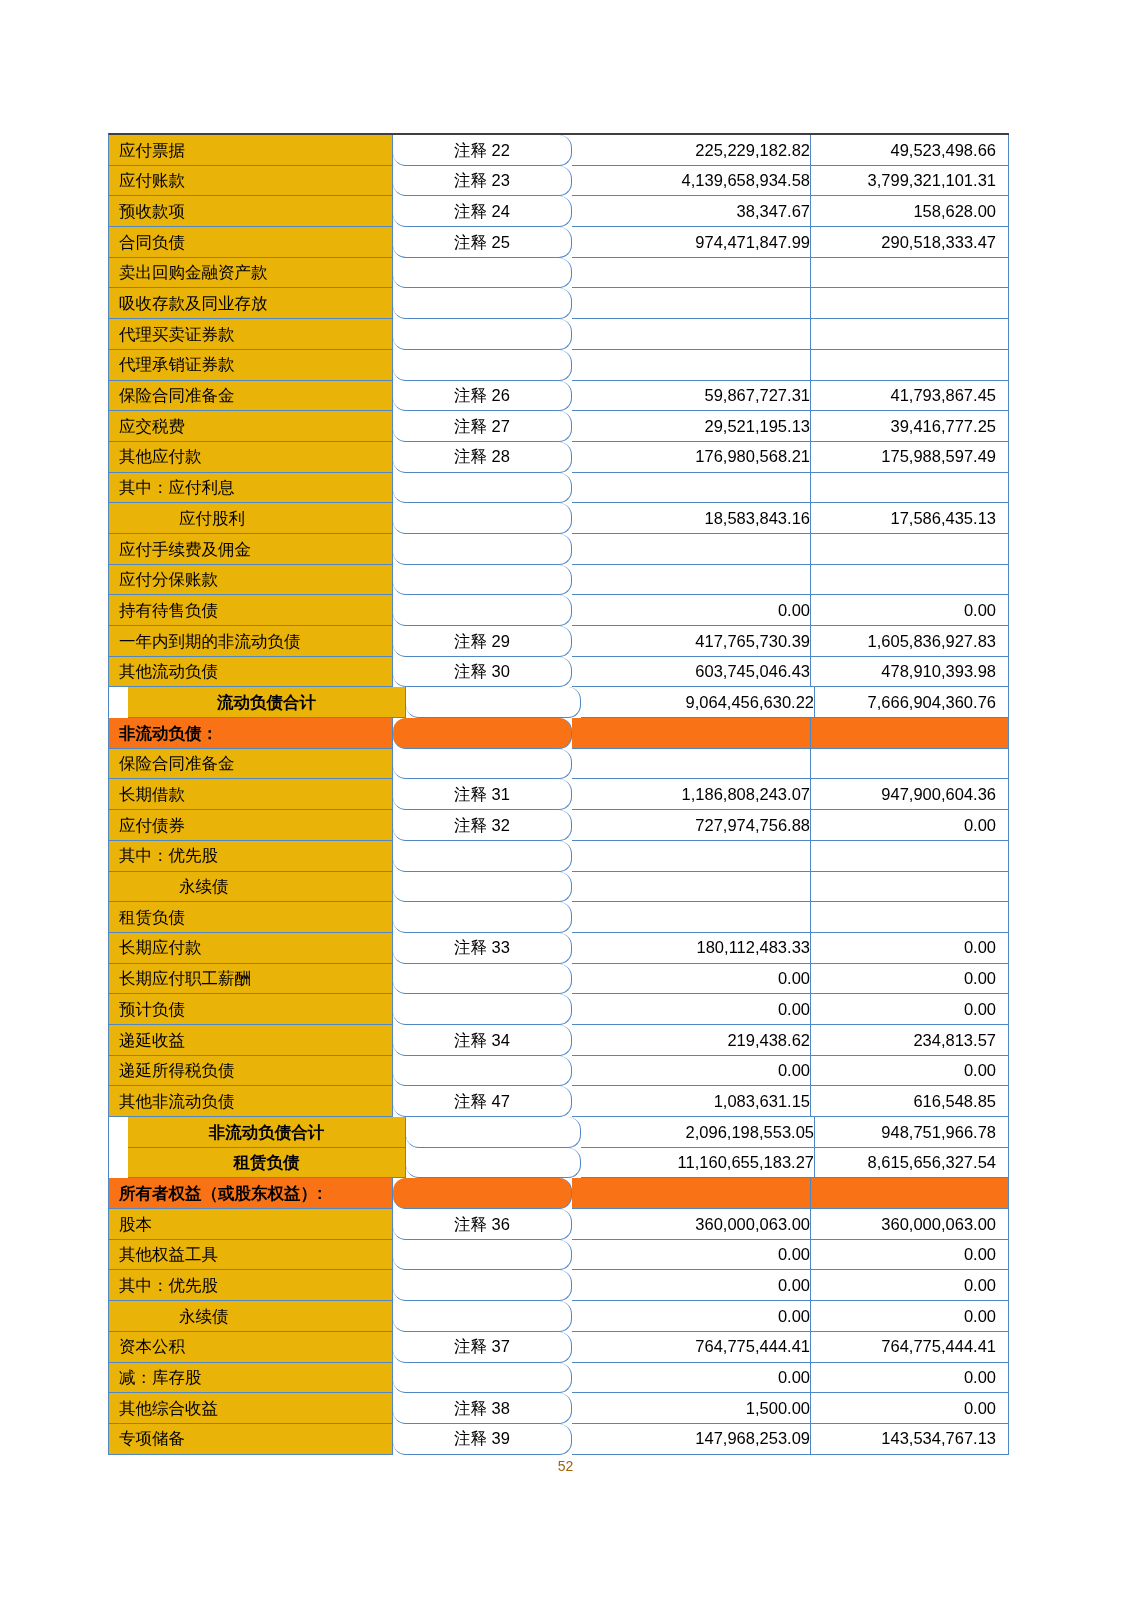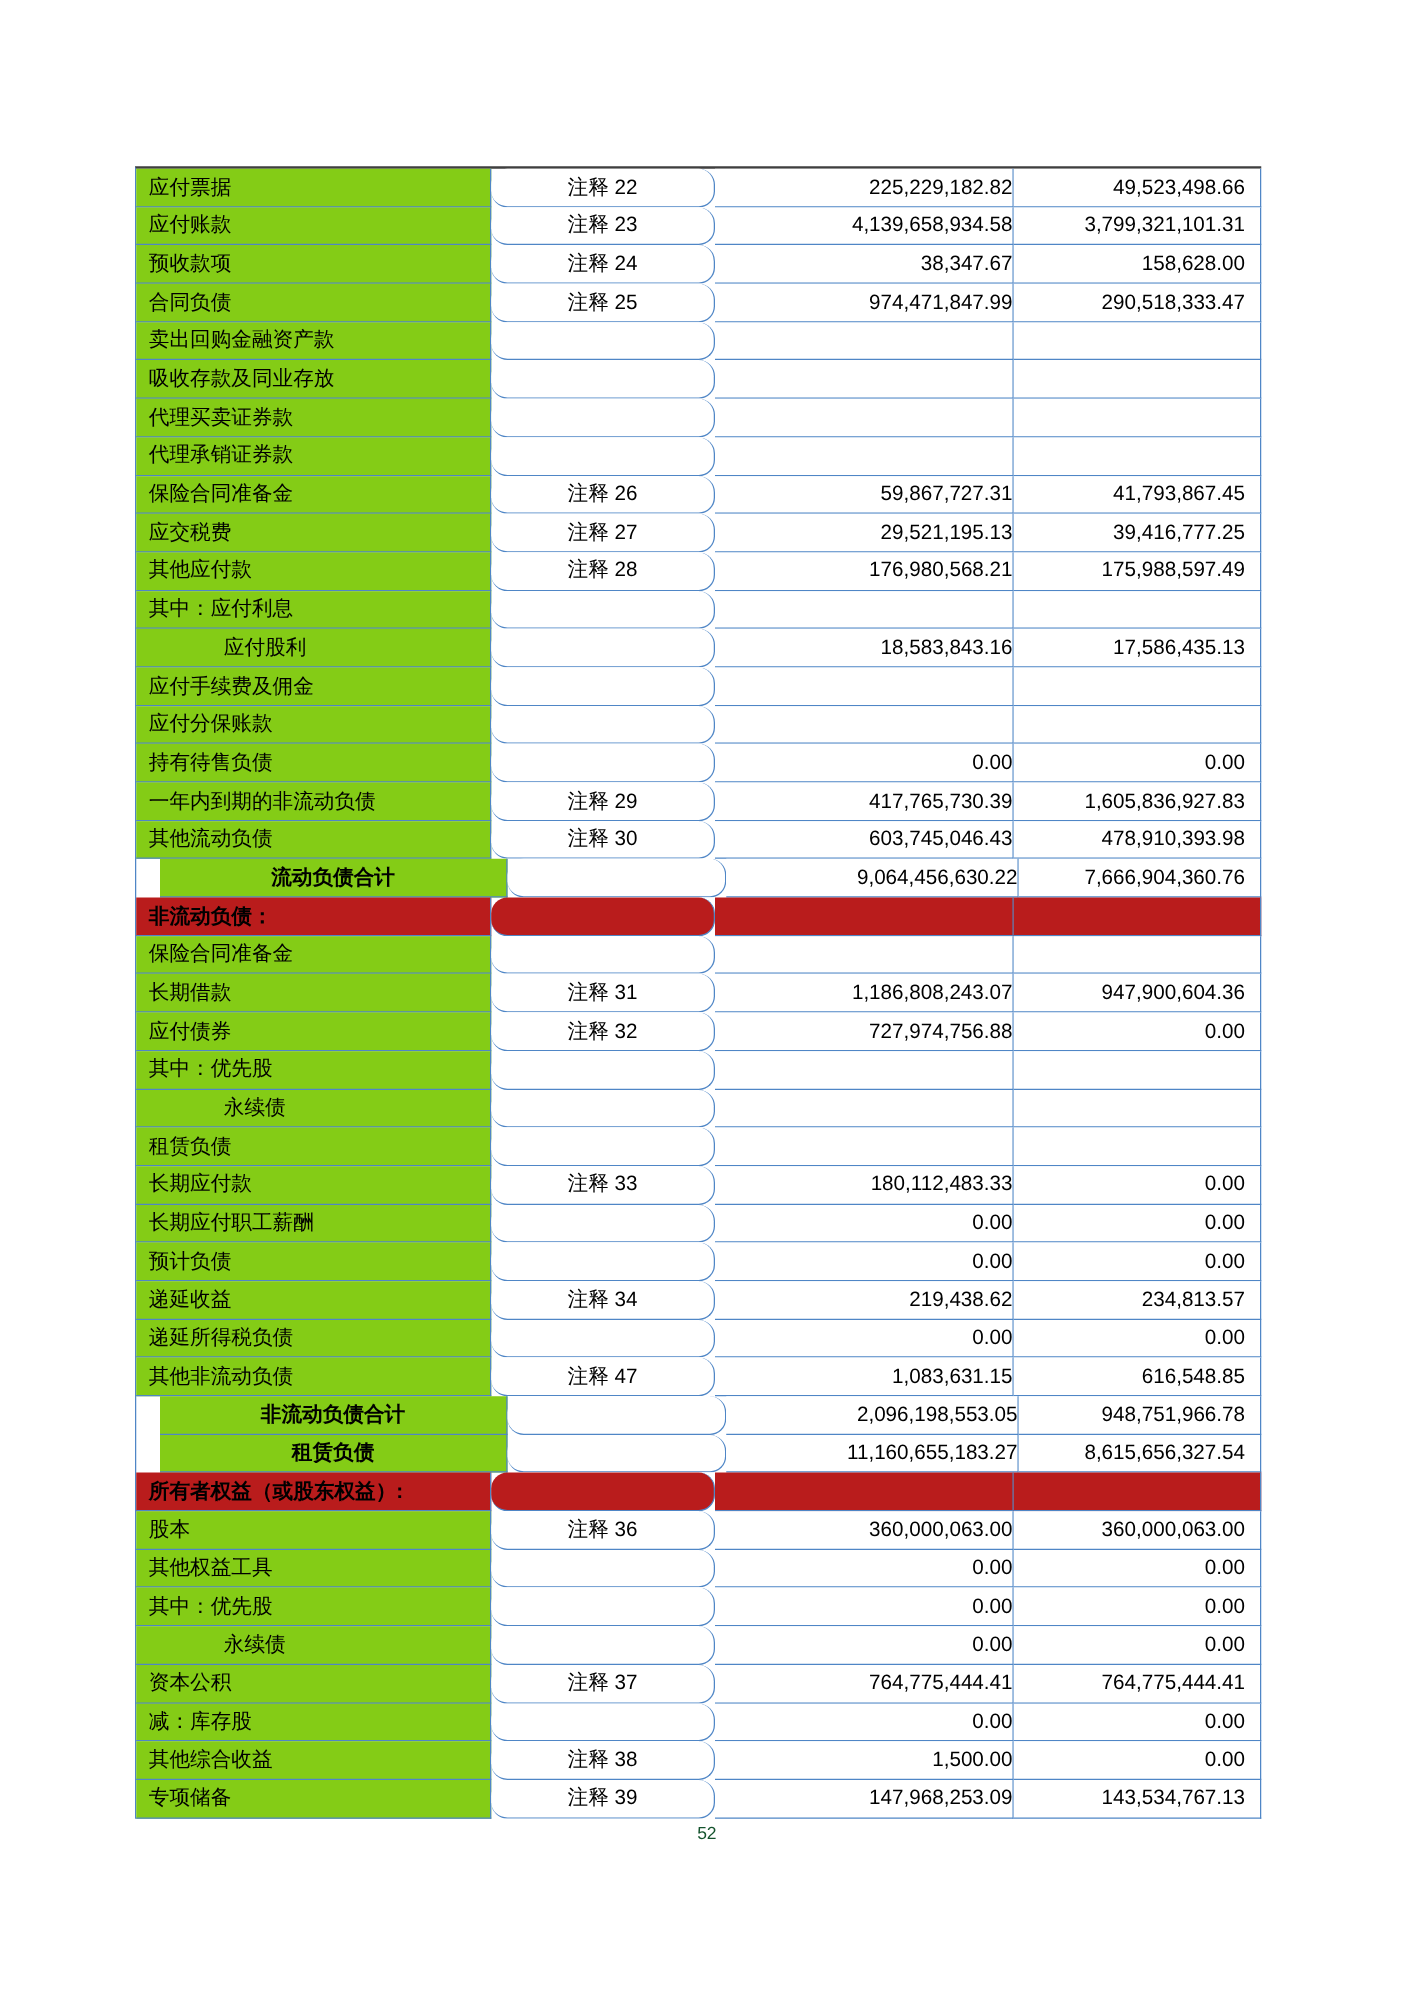--- a/index.html
+++ b/index.html
@@ -35,21 +35,21 @@
     display: flex;
     align-items: center;
     font-size: 16.5px;
     line-height: 1;
     overflow: hidden;
     white-space: nowrap;
     background: #ffffff;
   }
   .c1 {
     width: 284px;
-    background: #84cc16;
+    background: #eab308;
     padding-left: 10px;
     justify-content: flex-start;
   }
   .c2 {
     width: 179px;
     justify-content: center;
     padding: 0 4px;
     border-radius: 13px;
   }
   .c3 {
@@ -64,31 +64,31 @@
   .row.t-indent .c1 {
     padding-left: 70px;
   }
   .row.t-total .c1 {
     font-weight: bold;
     justify-content: center;
     padding-left: 0;
     margin-left: 19px;
   }
   .row.t-section .cell {
-    background: #b91c1c;
+    background: #f97316;
     font-weight: bold;
   }
   .footer {
     position: absolute;
     top: 1458px;
     left: 0;
     width: 1131px;
     text-align: center;
     font-size: 14px;
-    color: #14532d;
+    color: #a16207;
   }
 </style>
 </head>
 <body>
 
 <div class="sheet" id="balance-sheet">
     <div class="row t-item">
       <div class="cell c1">应付票据</div>
       <div class="cell c2">注释 22</div>
       <div class="cell c3">225,229,182.82</div>

